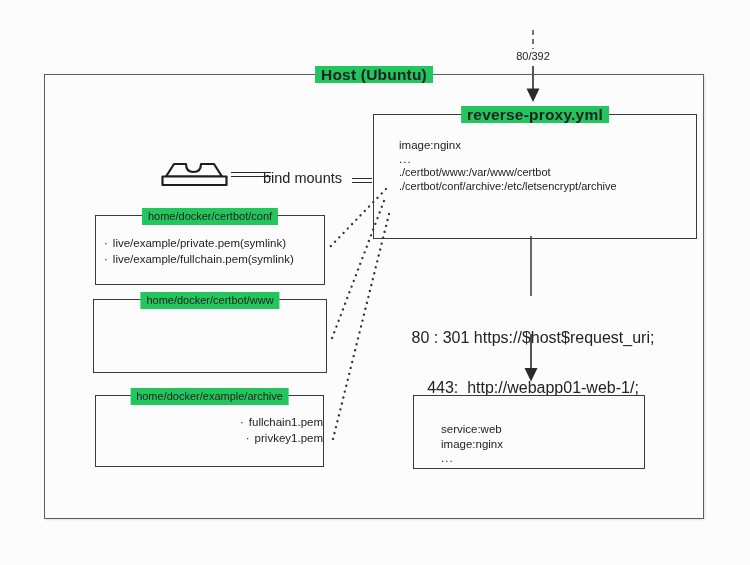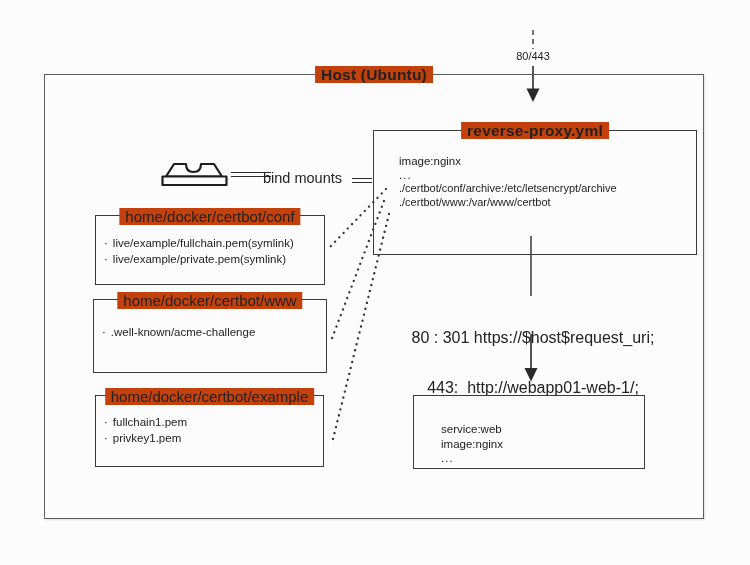--- a/index.html
+++ b/index.html
@@ -17,27 +17,27 @@
     position:absolute;
     border:1.5px solid #3a3a3a;
     background:transparent;
   }
   .outer{border:1.5px solid #5d5d5d; box-shadow:1px 1px 2px rgba(0,0,0,.12);}
   .legend{
     position:absolute;
     top:-9px;
     left:50%;
     transform:translateX(-50%);
-    background:#c2410c;
+    background:#22c55e;
     padding:0 6px;
     white-space:nowrap;
     line-height:17px;
   }
   .legend.bold{font-weight:bold;font-size:15.5px;letter-spacing:.2px;}
-  .legend.plain{font-size:15px;top:-8px;}
+  .legend.plain{font-size:11px;top:-8px;}
   
   .yml-content{font-size:11.5px;line-height:15px;white-space:nowrap;}
   .yml-vols{font-size:11px;line-height:13.5px;white-space:nowrap;}
   .dots-line{line-height:13px;letter-spacing:1px;}
   .folder-items{font-size:11.5px;line-height:15.5px;white-space:nowrap;}
   .folder-item::before{content:"·";margin-right:5px;}
   .small-label{font-size:11px;white-space:pre;}
   .rules{
     text-align:center;
     font-size:16px;
@@ -67,66 +67,63 @@
   <line x1="531" y1="236" x2="531" y2="296" stroke="#2a2a2a" stroke-width="1.4"></line>
 
   <line x1="531" y1="334" x2="531" y2="369" stroke="#2a2a2a" stroke-width="1.6"></line>
   <polygon points="524.5,368 537.5,368 531,381.5" fill="#2a2a2a"></polygon>
 
   <line x1="386" y1="189" x2="328" y2="249" stroke="#333" stroke-width="2.3" stroke-linecap="round" stroke-dasharray="0.1 6"></line>
   <line x1="384" y1="201" x2="331" y2="341" stroke="#333" stroke-width="2.3" stroke-linecap="round" stroke-dasharray="0.1 6"></line>
   <line x1="389" y1="214" x2="333" y2="439" stroke="#333" stroke-width="2.3" stroke-linecap="round" stroke-dasharray="0.1 6"></line>
 </svg>
 
-<div class="abs small-label" style="left:493px;top:50px;width:80px;text-align:center;">80/443</div>
+<div class="abs small-label" style="left:493px;top:50px;width:80px;text-align:center;">80/392</div>
 
 <div class="dbox outer" style="left:44px;top:74px;width:658px;height:443px;">
   <span class="legend bold">Host (Ubuntu)</span>
 </div>
 
-<div class="dbox" style="left:373px;top:130px;width:322px;height:123px;">
+<div class="dbox" style="left:373px;top:114px;width:322px;height:123px;">
   <span class="legend bold">reverse-proxy.yml</span>
   <div class="yml-content" style="padding:23px 0 0 25px;">
     <div>image:nginx</div>
     <div class="dots-line">...</div>
     <div class="yml-vols">
+      <div>./certbot/www:/var/www/certbot</div>
       <div>./certbot/conf/archive:/etc/letsencrypt/archive</div>
-      <div>./certbot/www:/var/www/certbot</div>
     </div>
   </div>
 </div>
 
 <span class="abs" style="left:160px;top:161px;">
   <svg width="70" height="27" viewBox="0 0 70 27">
     <path d="M6,15.5 L14,3 L26,3 C26,9 28.5,11 33.5,11 C38.5,11 41,9 41,3 L54,3 L62,15.5 Z" fill="#fcfcfc" stroke="#1e1e1e" stroke-width="2.2" stroke-linejoin="round"></path>
     <rect x="2.5" y="15.5" width="64" height="8.5" fill="#fcfcfc" stroke="#1e1e1e" stroke-width="2.2" stroke-linejoin="round"></rect>
   </svg>
 </span>
 <div class="dbl-line" style="left:231px;top:172px;width:40px;"></div>
 <div class="abs bind-label" style="left:263px;top:170px;">bind mounts</div>
 <div class="dbl-line" style="left:352px;top:178px;width:20px;"></div>
 
 <div class="dbox" style="left:95px;top:215px;width:228px;height:68px;">
   <span class="legend plain">home/docker/certbot/conf</span>
   <div class="folder-items" style="padding:20px 0 0 8px;">
+    <div class="folder-item">live/example/private.pem(symlink)</div>
     <div class="folder-item">live/example/fullchain.pem(symlink)</div>
-    <div class="folder-item">live/example/private.pem(symlink)</div>
   </div>
 </div>
 
 <div class="dbox" style="left:93px;top:299px;width:232px;height:72px;">
   <span class="legend plain">home/docker/certbot/www</span>
-  <div class="folder-items" style="padding:25px 0 0 8px;">
-    <div class="folder-item">.well-known/acme-challenge</div>
-  </div>
 </div>
 
 <div class="dbox" style="left:95px;top:395px;width:227px;height:70px;">
-  <span class="legend plain">home/docker/certbot/example</span>
-  <div class="folder-items" style="padding:19px 0 0 8px;">
+  <span class="legend plain">home/docker/example/archive</span>
+  <div class="folder-items" style="padding:19px 0 0 8px;text-align:right;">
     <div class="folder-item">fullchain1.pem</div>
     <div class="folder-item">privkey1.pem</div>
   </div>
 </div>
 
 <div class="abs rules" style="left:403px;top:297px;width:260px;">
   <div>80 : 301 https://$host$request_uri;</div>
   <div>443:  http://webapp01-web-1/;</div>
 </div>
 

